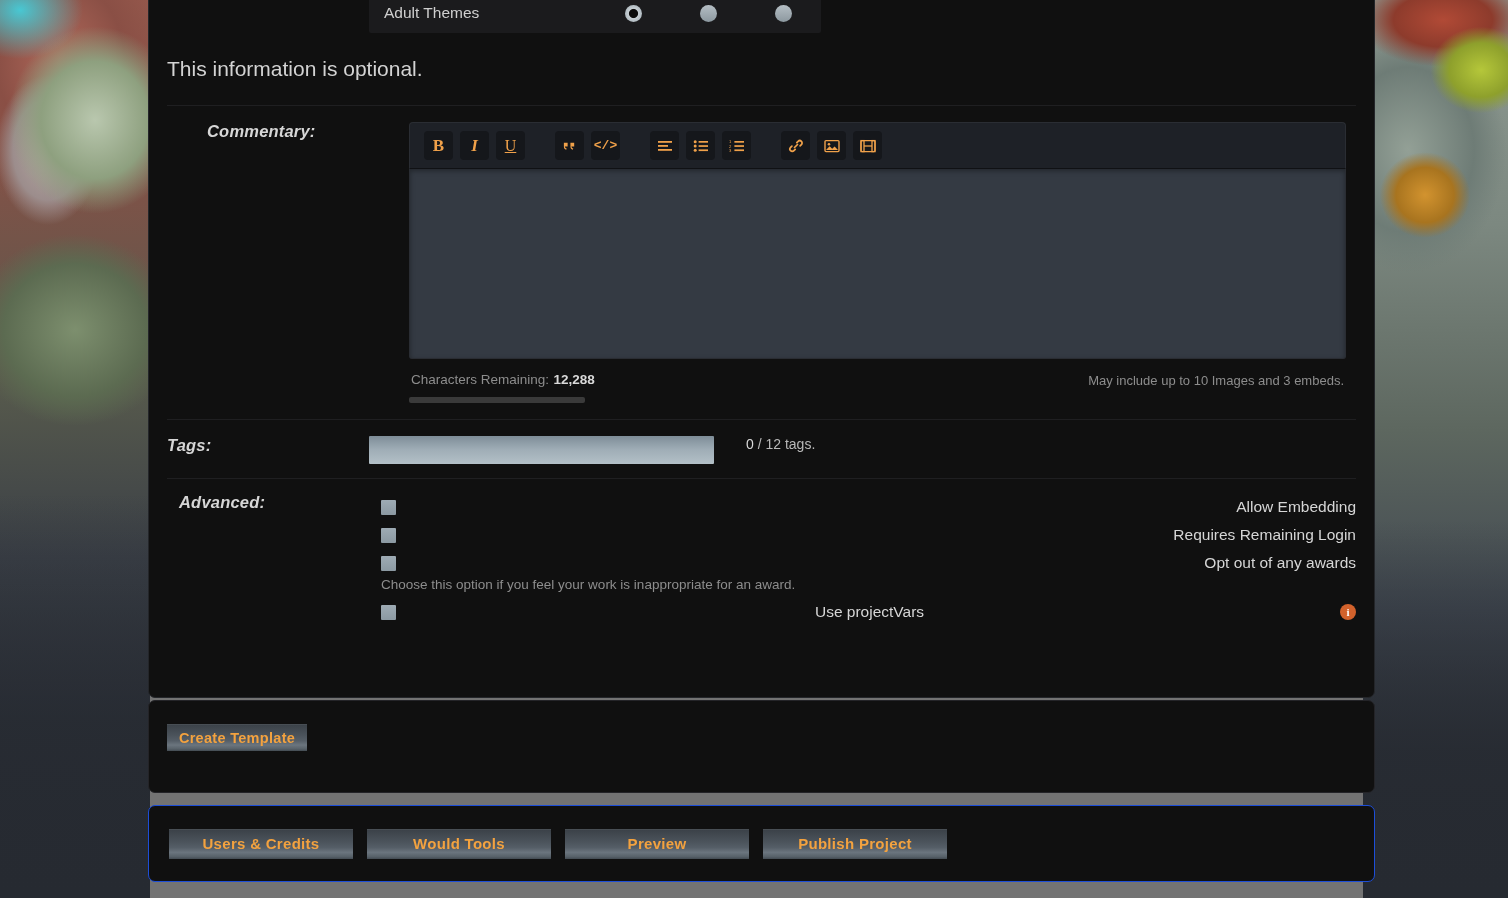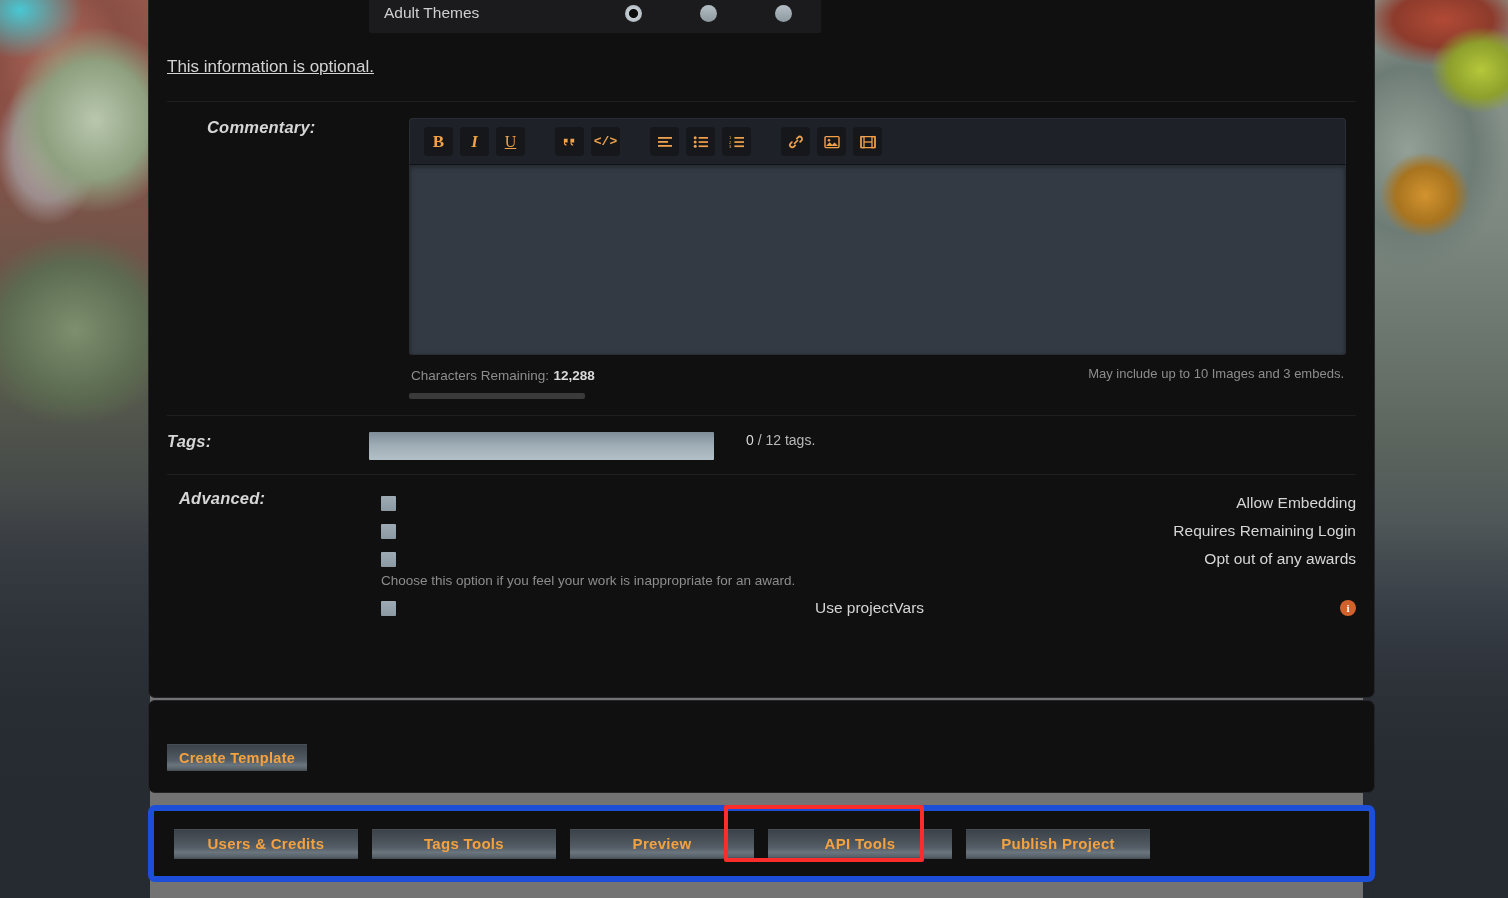--- a/index.html
+++ b/index.html
@@ -135,23 +135,22 @@
     flex: 0 0 17px;
   }
   .radio.checked {
     background: radial-gradient(circle at 50% 50%,
                 #0c0c0c 0%, #0c0c0c 34%, #c6ced3 42%, #9aa6ad 100%);
   }
   .radio:last-child { margin-right: 29px; }
 
   .optional-note {
     padding: 24px 18px 24px 18px;
-    font-size: 17px;
+    font-size: 21px;
     color: #d3d3d3;
-    text-decoration: underline;
   }
 
   
   .commentary-row { padding-top: 16px; margin-left: 40px; }
 
   .editor-wrap { flex: 1; margin-right: 10px; }
 
   .toolbar {
     background: #1e2127;
     border: 1px solid #2a2d33;
@@ -189,21 +188,21 @@
     background: #343a43;
     border: 1px solid #2a2d33;
     border-top: 1px solid #101114;
     border-radius: 0 0 3px 3px;
     box-shadow: inset 0 2px 5px rgba(0,0,0,0.35);
   }
 
   .meta-line {
     display: flex;
     justify-content: space-between;
-    align-items: flex-start;
+    align-items: flex-end;
     padding: 11px 2px 0 2px;
   }
   .chars-label { font-size: 13.5px; color: #8d8d8d; }
   .chars-count { font-size: 13.5px; color: #d9d9d9; font-weight: bold; }
   .embeds-note { font-size: 13px; color: #8d8d8d; }
 
   .progress-track {
     margin-top: 9px;
     width: 176px;
     height: 6px;
@@ -302,35 +301,35 @@
     font-size: 15px;
     letter-spacing: .3px;
     cursor: pointer;
     border: none;
     background:
       linear-gradient(180deg, #3a4047 0%, #4b535b 42%, #555e67 62%, #6b757e 78%, #58626a 92%, #434b52 100%);
     box-shadow: inset 0 1px 0 rgba(255,255,255,0.07);
     font-family: "Liberation Sans", sans-serif;
   }
   .btn-create {
-    margin-top: 26px;
+    margin-top: 6px;
     width: 140px;
     height: 27px;
     font-size: 14.5px;
   }
 
   
   .action-bar {
     position: absolute;
     left: 0;
     top: 805px;
     width: 1227px;
     height: 77px;
     background: #101010;
-    border: 6px solid #1d4ed8;
+    border: 1px solid #1d4ed8;
     border-radius: 7px;
     display: flex;
     align-items: center;
     padding-left: 20px;
     gap: 14px;
   }
   .btn-action {
     width: 184px;
     height: 30px;
     font-size: 15px;
@@ -517,23 +516,19 @@
         </div>
       </div>
     </div>
 
     <div class="template-card">
       <button class="btn btn-create">Create Template</button>
     </div>
 
     <div class="action-bar">
       <button class="btn btn-action">Users &amp; Credits</button>
-      <button class="btn btn-action">Tags Tools</button>
+      <button class="btn btn-action">Would Tools</button>
       <button class="btn btn-action">Preview</button>
-      <span class="highlight-wrap">
-        <span class="hl-box"></span>
-        <button class="btn btn-action">API Tools</button>
-      </span>
       <button class="btn btn-action">Publish Project</button>
     </div>
 
   </div>
 </div>
 
 </body></html>

